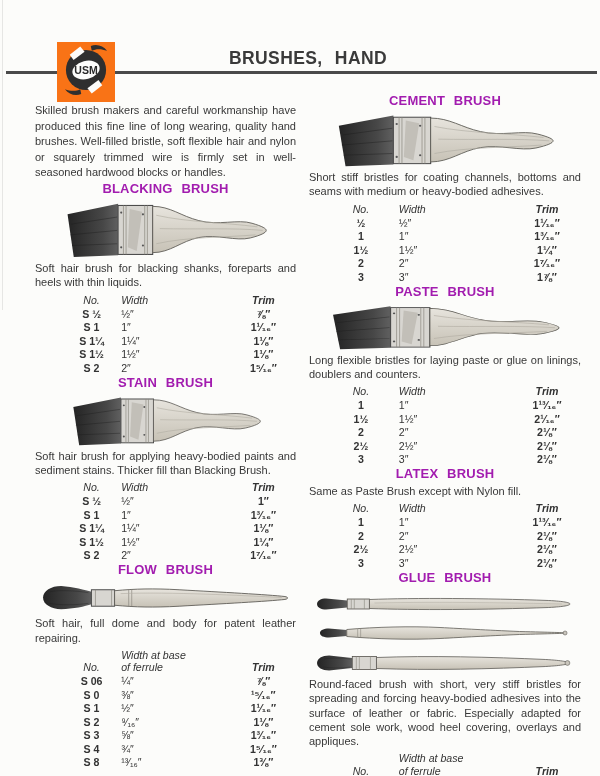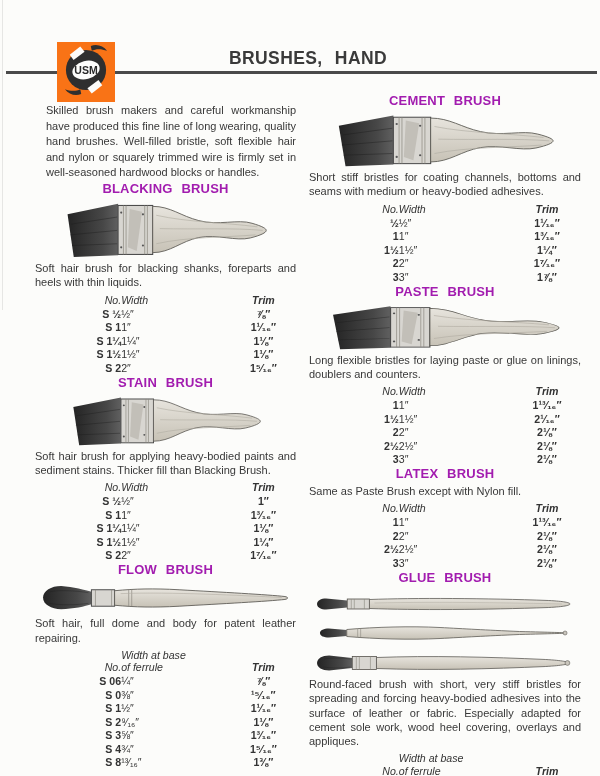--- a/index.html
+++ b/index.html
@@ -16,40 +16,40 @@
   .page-title {
     position:absolute; top:48px; left:8px; width:100%; text-align:center;
     font-size:17.5px; font-weight:bold; letter-spacing:.4px; word-spacing:7px; color:#3a3a3a;
   }
 
   
   .content { position:absolute; top:93px; left:35px; display:flex; gap:13px; }
   .col-l { width:261px; }
   .col-r { width:272px; }
 
-  .intro { margin:10px 0 0 11px; font-size:11px; line-height:1.42; text-align:justify; }
+  .intro { margin:10px 0 0 0; font-size:11px; line-height:1.42; text-align:justify; }
 
   h2.sec-title {
     margin:0; font-size:13px; font-weight:bold; text-align:center;
     letter-spacing:.2px; word-spacing:5px; color:#a21caf;
   }
   .mt7  { margin-top:7px; }  .mt12 { margin-top:12px; }
   .mt14 { margin-top:14px; } .mt15 { margin-top:15px; }
   .mt17 { margin-top:17px; } .mt25 { margin-top:25px; } .mt26 { margin-top:26px; }
 
   .ill { text-align:center; margin:5px 0 2px 0; }
   .ill svg { display:inline-block; vertical-align:top; }
   .glue-ills svg { display:block; margin:9px auto 0 auto; }
 
   p.desc { margin:3px 0 2px 0; font-size:11px; line-height:1.3; text-align:justify; }
 
   table.t { width:100%; border-collapse:collapse; margin-top:4px; font-size:10.6px; line-height:1.18; color:#333; }
   table.t th { font-weight:normal; font-style:italic; padding:0 0 1px 0; white-space:pre-line; vertical-align:bottom; }
   table.t td { padding:.5px 0; }
-  table.t th:nth-child(1), table.t td:nth-child(1) { width:33%; text-align:right; }
+  table.t th:nth-child(1), table.t td:nth-child(1) { width:33%; text-align:center; }
   table.t th:nth-child(2), table.t td:nth-child(2) { width:42%; text-align:left; }
   table.t th:nth-child(3), table.t td:nth-child(3) { width:25%; text-align:center;font-weight:bold; }
   table.t td:nth-child(1) { font-weight:bold; }
   table.t-left  th:nth-child(1), table.t-left  td:nth-child(1) { padding-left:27px; }
   table.t-right th:nth-child(1), table.t-right td:nth-child(1) { padding-left:14px; }
 </style>
 </head>
 <body>
 
 <svg width="0" height="0" style="position:absolute" aria-hidden="true">

